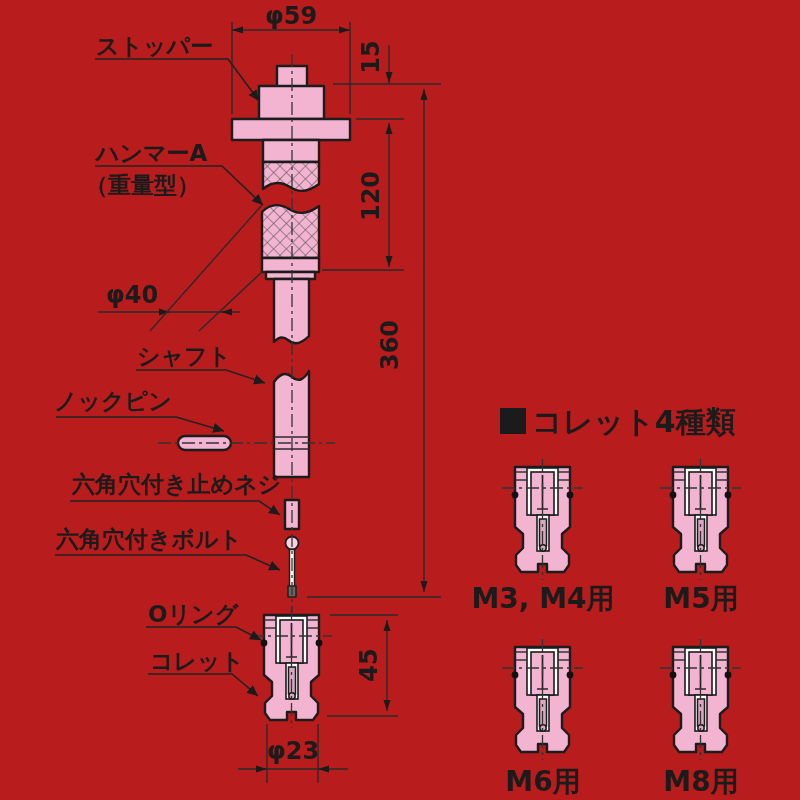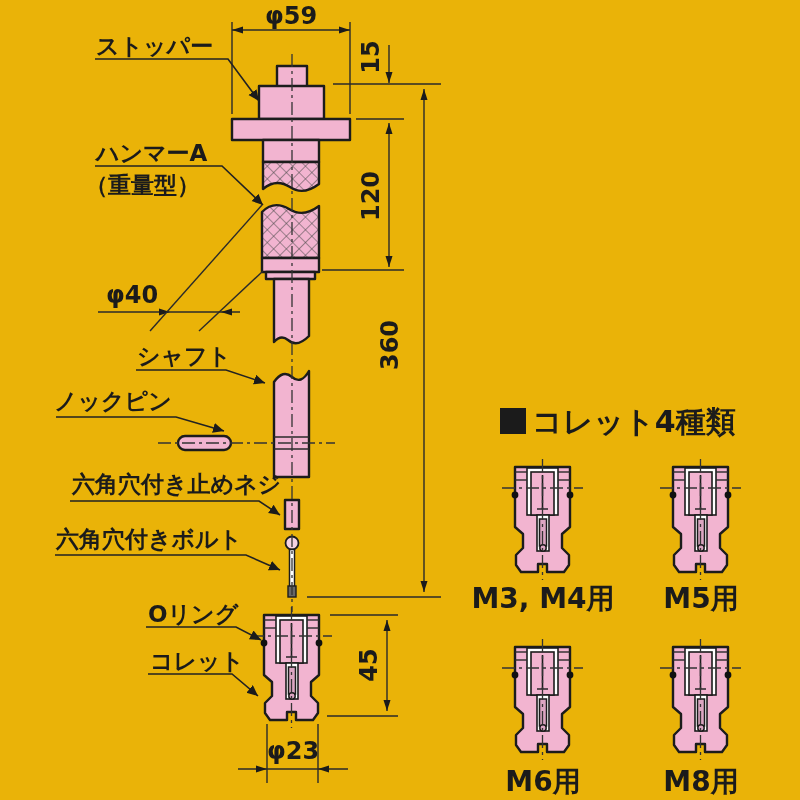--- a/index.html
+++ b/index.html
@@ -1,16 +1,16 @@
 <!DOCTYPE html>
 <html><head>
 <meta charset="utf-8">
 <style>
   html,body { margin:0; padding:0; background:#ffffff; }
-  .stage { width:800px; height:800px; background:#eab308; position:relative; overflow:hidden; }
+  .stage { width:800px; height:800px; background:#b91c1c; position:relative; overflow:hidden; }
   svg { display:block; }
   svg text { font-family:"DejaVu Sans","Liberation Sans",sans-serif; fill:#1b1b1b; }
   .lbl     { font-size:23px; font-weight:600; }
   .dim     { font-size:24px; font-weight:600; }
   .heading { font-size:30px; font-weight:700; }
   .variant { font-size:28px; font-weight:700; text-anchor:middle; }
   .part  { fill:#f2b4d0; stroke:#1c1c1c; stroke-width:2.4; stroke-linejoin:round; }
   .hatch { fill:url(#xh);  stroke:#1c1c1c; stroke-width:2.4; stroke-linejoin:round; }
   .white { fill:#ffffff; stroke:#1c1c1c; stroke-width:1.6; }
   .thin  { stroke:#2a2a2a; stroke-width:1.4; fill:none; }

